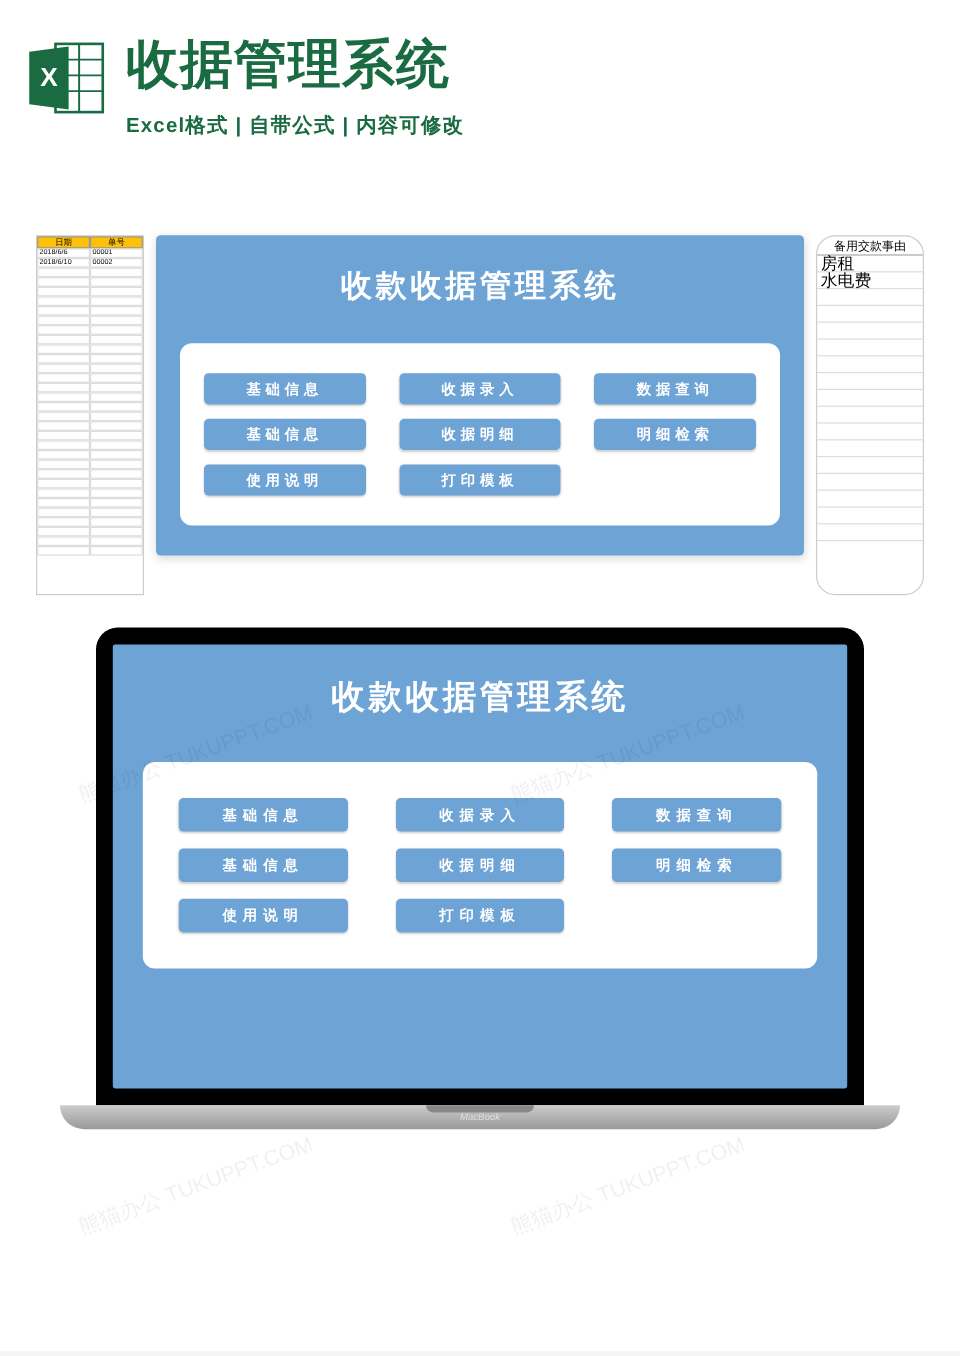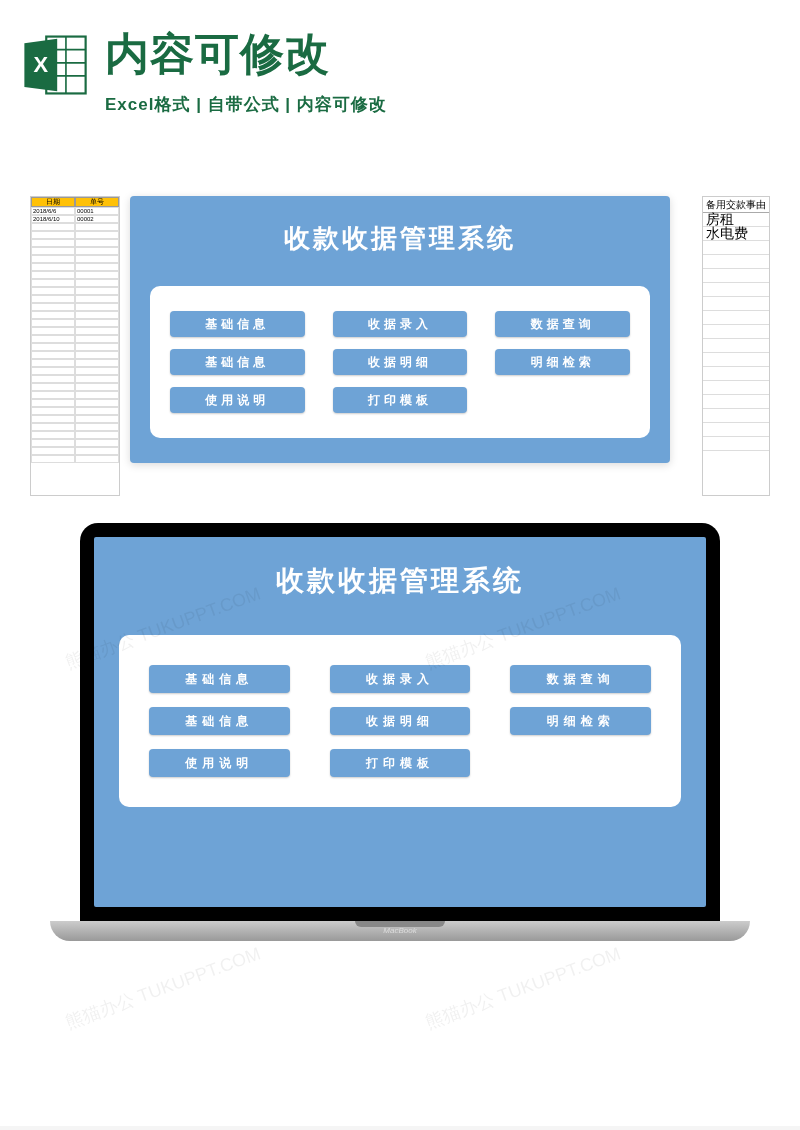--- a/index.html
+++ b/index.html
@@ -57,21 +57,21 @@
   .bg-sheet-left .hrow { display: flex; }
   .bg-sheet-left .hcell {
     background: #ffc107; border: 1px solid #999;
     height: 10px; flex: 1; font-size: 7px;
     display: flex; align-items: center; justify-content: center;
     color: #000;
   }
   .bg-sheet-left .drow { display: flex; height: 8px; }
   .bg-sheet-left .dcell { border: 1px solid #ddd; flex: 1; font-size: 6px; overflow: hidden; padding-left: 1px; }
   .bg-sheet-right {
-    right: 30px; top: 60px; width: 68px; height: 300px;
+    right: 30px; top: 60px; width: 90px; height: 300px; border-radius: 16px;
   }
   .bg-sheet-right .hrow { height: 16px; border-bottom: 1px solid #aaa; display: flex; align-items: center; justify-content: center; font-size: 10px; }
   .bg-sheet-right .drow { height: 14px; border-bottom: 1px solid #ddd; font-size: 14px; padding-left: 3px; display:flex; align-items:center;}
   
   .panel {
     position: relative;
     margin: 30px auto 0 auto;
     background: #6ea3d6;
     border-radius: 4px;
     padding: 25px 20px 25px 20px;
@@ -175,21 +175,21 @@
   <svg class="excel-icon" viewBox="0 0 64 64">
     <rect x="24" y="6" width="36" height="52" fill="#fff" stroke="#1a6b42" stroke-width="2"></rect>
     <line x1="24" y1="18" x2="60" y2="18" stroke="#1a6b42" stroke-width="1.5"></line>
     <line x1="24" y1="30" x2="60" y2="30" stroke="#1a6b42" stroke-width="1.5"></line>
     <line x1="24" y1="42" x2="60" y2="42" stroke="#1a6b42" stroke-width="1.5"></line>
     <line x1="42" y1="6" x2="42" y2="58" stroke="#1a6b42" stroke-width="1.5"></line>
     <polygon points="4,12 34,8 34,56 4,52" fill="#1a6b42"></polygon>
     <text x="19" y="38" font-size="20" font-weight="900" fill="#fff" text-anchor="middle" font-family="Arial">X</text>
   </svg>
   <div class="header-text">
-    <div class="title-main">内容可修改</div>
+    <div class="title-main">收据管理系统</div>
     <div class="title-sub">Excel格式 | 自带公式 | 内容可修改</div>
   </div>
 </div>
 
 <div class="canvas">
 
   <div class="bg-sheet bg-sheet-left">
     <div class="hrow">
       <div class="hcell">日期</div>
       <div class="hcell">单号</div>

